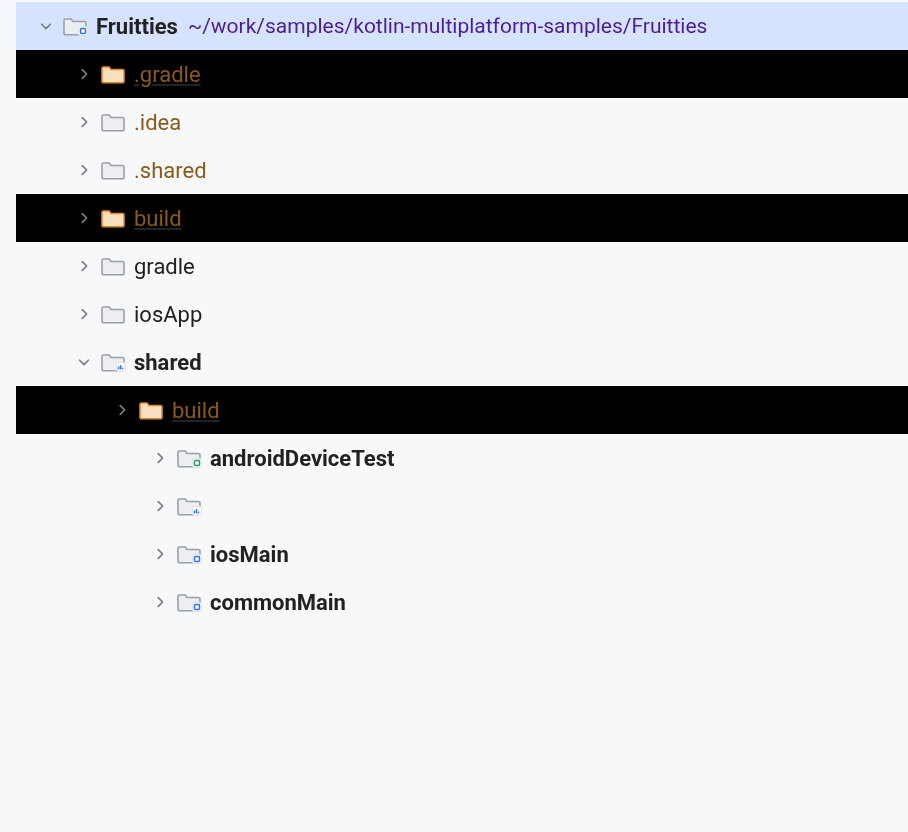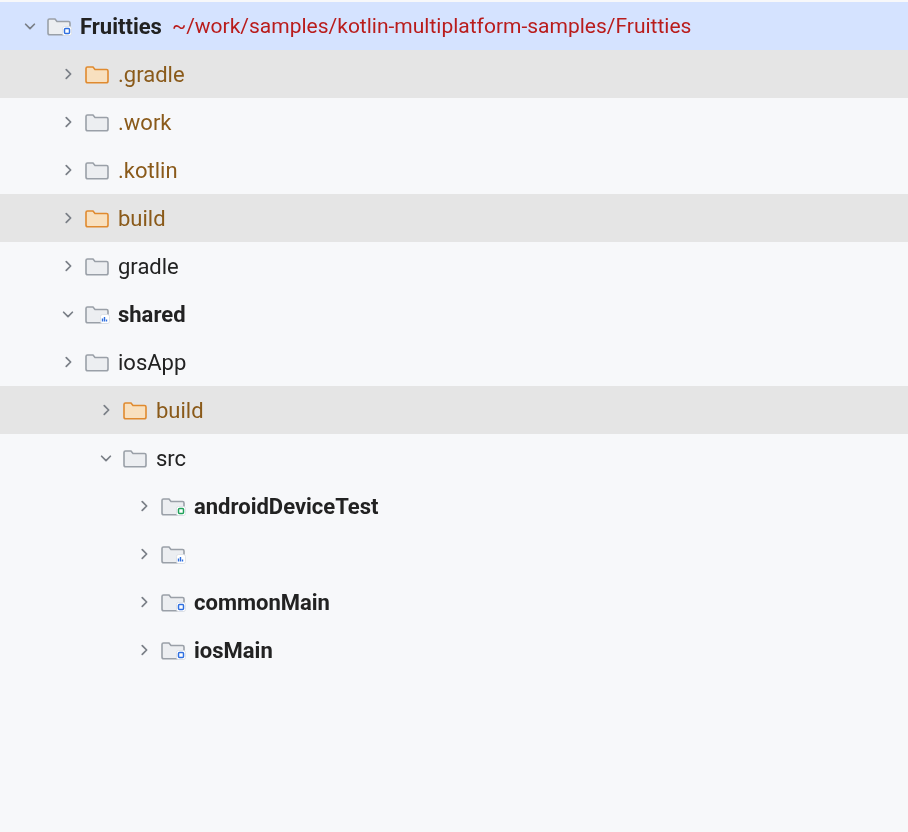--- a/index.html
+++ b/index.html
@@ -7,30 +7,30 @@
     margin: 0;
     padding: 0;
     width: 908px;
     height: 832px;
     font-family: -apple-system, BlinkMacSystemFont, "Segoe UI", Roboto, sans-serif;
     font-size: 22px;
     background: #f7f8fa;
     color: #222;
     overflow: hidden;
   }
-  .tree { padding-top: 2px; }
+  .tree { padding-top: 2px; padding-left: 16px; }
   .row {
     display: flex;
     align-items: center;
     height: 48px;
     padding-right: 8px;
     white-space: nowrap;
   }
   .row.selected { background: #d5e3ff; }
-  .row.excluded { background: #e5e5e5; }
+  .row.excluded { background: #000000; text-decoration: underline; }
   .indent { flex: 0 0 auto; }
   .chevron {
     width: 28px;
     display: flex;
     align-items: center;
     justify-content: center;
     color: #7a7f87;
     flex: 0 0 auto;
   }
   .chevron svg { width: 14px; height: 14px; }
@@ -40,21 +40,21 @@
     align-items: center;
     justify-content: center;
     flex: 0 0 auto;
     margin-right: 6px;
   }
   .icon svg { width: 26px; height: 22px; }
   .label { font-weight: 400; }
   .label.bold { font-weight: 700; }
   .label.brown { color: #8a5a1a; }
   .pathnote {
-    color: #b91c1c;
+    color: #4c1d95;
     margin-left: 10px;
     font-weight: 400;
     font-size: 21px;
   }
 </style>
 </head>
 <body>
 
 <div class="tree" id="tree">
     <div class="row selected">
@@ -93,35 +93,35 @@
       <span class="chevron">
         <svg viewBox="0 0 16 16" fill="none" stroke="currentColor" stroke-width="2" stroke-linecap="round" stroke-linejoin="round">
           <polyline points="6,3 11,8 6,13"></polyline>
         </svg>
       </span>
       <span class="icon">
         <svg viewBox="0 0 26 22">
           <path d="M2 5.5 C2 4.7 2.7 4 3.5 4 L9 4 L11 6.5 L22.5 6.5 C23.3 6.5 24 7.2 24 8 L24 18 C24 19 23.2 19.8 22.2 19.8 L3.8 19.8 C2.8 19.8 2 19 2 18 Z" fill="#eceef1" stroke="#9aa0a8" stroke-width="1.6"></path>
         </svg>
       </span>
-      <span class="label brown">.work</span>
-    </div>
-    <div class="row">
-      <span class="indent" style="width: 54px;"></span>
-      <span class="chevron">
-        <svg viewBox="0 0 16 16" fill="none" stroke="currentColor" stroke-width="2" stroke-linecap="round" stroke-linejoin="round">
-          <polyline points="6,3 11,8 6,13"></polyline>
-        </svg>
-      </span>
-      <span class="icon">
-        <svg viewBox="0 0 26 22">
-          <path d="M2 5.5 C2 4.7 2.7 4 3.5 4 L9 4 L11 6.5 L22.5 6.5 C23.3 6.5 24 7.2 24 8 L24 18 C24 19 23.2 19.8 22.2 19.8 L3.8 19.8 C2.8 19.8 2 19 2 18 Z" fill="#eceef1" stroke="#9aa0a8" stroke-width="1.6"></path>
-        </svg>
-      </span>
-      <span class="label brown">.kotlin</span>
+      <span class="label brown">.idea</span>
+    </div>
+    <div class="row">
+      <span class="indent" style="width: 54px;"></span>
+      <span class="chevron">
+        <svg viewBox="0 0 16 16" fill="none" stroke="currentColor" stroke-width="2" stroke-linecap="round" stroke-linejoin="round">
+          <polyline points="6,3 11,8 6,13"></polyline>
+        </svg>
+      </span>
+      <span class="icon">
+        <svg viewBox="0 0 26 22">
+          <path d="M2 5.5 C2 4.7 2.7 4 3.5 4 L9 4 L11 6.5 L22.5 6.5 C23.3 6.5 24 7.2 24 8 L24 18 C24 19 23.2 19.8 22.2 19.8 L3.8 19.8 C2.8 19.8 2 19 2 18 Z" fill="#eceef1" stroke="#9aa0a8" stroke-width="1.6"></path>
+        </svg>
+      </span>
+      <span class="label brown">.shared</span>
     </div>
     <div class="row excluded">
       <span class="indent" style="width: 54px;"></span>
       <span class="chevron">
         <svg viewBox="0 0 16 16" fill="none" stroke="currentColor" stroke-width="2" stroke-linecap="round" stroke-linejoin="round">
           <polyline points="6,3 11,8 6,13"></polyline>
         </svg>
       </span>
       <span class="icon">
         <svg viewBox="0 0 26 22">
@@ -136,20 +136,34 @@
         <svg viewBox="0 0 16 16" fill="none" stroke="currentColor" stroke-width="2" stroke-linecap="round" stroke-linejoin="round">
           <polyline points="6,3 11,8 6,13"></polyline>
         </svg>
       </span>
       <span class="icon">
         <svg viewBox="0 0 26 22">
           <path d="M2 5.5 C2 4.7 2.7 4 3.5 4 L9 4 L11 6.5 L22.5 6.5 C23.3 6.5 24 7.2 24 8 L24 18 C24 19 23.2 19.8 22.2 19.8 L3.8 19.8 C2.8 19.8 2 19 2 18 Z" fill="#eceef1" stroke="#9aa0a8" stroke-width="1.6"></path>
         </svg>
       </span>
       <span class="label">gradle</span>
+    </div>
+    <div class="row">
+      <span class="indent" style="width: 54px;"></span>
+      <span class="chevron">
+        <svg viewBox="0 0 16 16" fill="none" stroke="currentColor" stroke-width="2" stroke-linecap="round" stroke-linejoin="round">
+          <polyline points="6,3 11,8 6,13"></polyline>
+        </svg>
+      </span>
+      <span class="icon">
+        <svg viewBox="0 0 26 22">
+          <path d="M2 5.5 C2 4.7 2.7 4 3.5 4 L9 4 L11 6.5 L22.5 6.5 C23.3 6.5 24 7.2 24 8 L24 18 C24 19 23.2 19.8 22.2 19.8 L3.8 19.8 C2.8 19.8 2 19 2 18 Z" fill="#eceef1" stroke="#9aa0a8" stroke-width="1.6"></path>
+        </svg>
+      </span>
+      <span class="label">iosApp</span>
     </div>
     <div class="row">
       <span class="indent" style="width: 54px;"></span>
       <span class="chevron">
         <svg viewBox="0 0 16 16" fill="none" stroke="currentColor" stroke-width="2" stroke-linecap="round" stroke-linejoin="round">
           <polyline points="3,6 8,11 13,6"></polyline>
         </svg>
       </span>
       <span class="icon">
         <svg viewBox="0 0 26 22">
@@ -157,61 +171,33 @@
           <rect x="16.5" y="11.5" width="9" height="9" rx="2" fill="#fff" stroke="#d9dde3" stroke-width="0.8"></rect>
           <g stroke="#2f6fe0" stroke-width="1.4">
             <line x1="18.5" y1="18.5" x2="18.5" y2="15.5"></line>
             <line x1="20.5" y1="18.5" x2="20.5" y2="14"></line>
             <line x1="22.5" y1="18.5" x2="22.5" y2="16.5"></line>
           </g>
         </svg>
       </span>
       <span class="label bold">shared</span>
     </div>
-    <div class="row">
-      <span class="indent" style="width: 54px;"></span>
-      <span class="chevron">
-        <svg viewBox="0 0 16 16" fill="none" stroke="currentColor" stroke-width="2" stroke-linecap="round" stroke-linejoin="round">
-          <polyline points="6,3 11,8 6,13"></polyline>
-        </svg>
-      </span>
-      <span class="icon">
-        <svg viewBox="0 0 26 22">
-          <path d="M2 5.5 C2 4.7 2.7 4 3.5 4 L9 4 L11 6.5 L22.5 6.5 C23.3 6.5 24 7.2 24 8 L24 18 C24 19 23.2 19.8 22.2 19.8 L3.8 19.8 C2.8 19.8 2 19 2 18 Z" fill="#eceef1" stroke="#9aa0a8" stroke-width="1.6"></path>
-        </svg>
-      </span>
-      <span class="label">iosApp</span>
-    </div>
     <div class="row excluded">
       <span class="indent" style="width: 92px;"></span>
       <span class="chevron">
         <svg viewBox="0 0 16 16" fill="none" stroke="currentColor" stroke-width="2" stroke-linecap="round" stroke-linejoin="round">
           <polyline points="6,3 11,8 6,13"></polyline>
         </svg>
       </span>
       <span class="icon">
         <svg viewBox="0 0 26 22">
           <path d="M2 5.5 C2 4.7 2.7 4 3.5 4 L9 4 L11 6.5 L22.5 6.5 C23.3 6.5 24 7.2 24 8 L24 18 C24 19 23.2 19.8 22.2 19.8 L3.8 19.8 C2.8 19.8 2 19 2 18 Z" fill="#f8e0bf" stroke="#e08a2f" stroke-width="1.6"></path>
         </svg>
       </span>
       <span class="label brown">build</span>
-    </div>
-    <div class="row">
-      <span class="indent" style="width: 92px;"></span>
-      <span class="chevron">
-        <svg viewBox="0 0 16 16" fill="none" stroke="currentColor" stroke-width="2" stroke-linecap="round" stroke-linejoin="round">
-          <polyline points="3,6 8,11 13,6"></polyline>
-        </svg>
-      </span>
-      <span class="icon">
-        <svg viewBox="0 0 26 22">
-          <path d="M2 5.5 C2 4.7 2.7 4 3.5 4 L9 4 L11 6.5 L22.5 6.5 C23.3 6.5 24 7.2 24 8 L24 18 C24 19 23.2 19.8 22.2 19.8 L3.8 19.8 C2.8 19.8 2 19 2 18 Z" fill="#eceef1" stroke="#9aa0a8" stroke-width="1.6"></path>
-        </svg>
-      </span>
-      <span class="label">src</span>
     </div>
     <div class="row">
       <span class="indent" style="width: 130px;"></span>
       <span class="chevron">
         <svg viewBox="0 0 16 16" fill="none" stroke="currentColor" stroke-width="2" stroke-linecap="round" stroke-linejoin="round">
           <polyline points="6,3 11,8 6,13"></polyline>
         </svg>
       </span>
       <span class="icon">
         <svg viewBox="0 0 26 22">
@@ -248,31 +234,31 @@
           <polyline points="6,3 11,8 6,13"></polyline>
         </svg>
       </span>
       <span class="icon">
         <svg viewBox="0 0 26 22">
           <path d="M2 5.5 C2 4.7 2.7 4 3.5 4 L9 4 L11 6.5 L22.5 6.5 C23.3 6.5 24 7.2 24 8 L24 18 C24 19 23.2 19.8 22.2 19.8 L3.8 19.8 C2.8 19.8 2 19 2 18 Z" fill="#eceef1" stroke="#9aa0a8" stroke-width="1.6"></path>
           <rect x="16.5" y="11.5" width="9" height="9" rx="2" fill="#fff" stroke="#d9dde3" stroke-width="0.8"></rect>
           <rect x="18.5" y="13.5" width="5" height="5" rx="1" fill="none" stroke="#2f6fe0" stroke-width="1.5"></rect>
         </svg>
       </span>
+      <span class="label bold">iosMain</span>
+    </div>
+    <div class="row">
+      <span class="indent" style="width: 130px;"></span>
+      <span class="chevron">
+        <svg viewBox="0 0 16 16" fill="none" stroke="currentColor" stroke-width="2" stroke-linecap="round" stroke-linejoin="round">
+          <polyline points="6,3 11,8 6,13"></polyline>
+        </svg>
+      </span>
+      <span class="icon">
+        <svg viewBox="0 0 26 22">
+          <path d="M2 5.5 C2 4.7 2.7 4 3.5 4 L9 4 L11 6.5 L22.5 6.5 C23.3 6.5 24 7.2 24 8 L24 18 C24 19 23.2 19.8 22.2 19.8 L3.8 19.8 C2.8 19.8 2 19 2 18 Z" fill="#eceef1" stroke="#9aa0a8" stroke-width="1.6"></path>
+          <rect x="16.5" y="11.5" width="9" height="9" rx="2" fill="#fff" stroke="#d9dde3" stroke-width="0.8"></rect>
+          <rect x="18.5" y="13.5" width="5" height="5" rx="1" fill="none" stroke="#2f6fe0" stroke-width="1.5"></rect>
+        </svg>
+      </span>
       <span class="label bold">commonMain</span>
-    </div>
-    <div class="row">
-      <span class="indent" style="width: 130px;"></span>
-      <span class="chevron">
-        <svg viewBox="0 0 16 16" fill="none" stroke="currentColor" stroke-width="2" stroke-linecap="round" stroke-linejoin="round">
-          <polyline points="6,3 11,8 6,13"></polyline>
-        </svg>
-      </span>
-      <span class="icon">
-        <svg viewBox="0 0 26 22">
-          <path d="M2 5.5 C2 4.7 2.7 4 3.5 4 L9 4 L11 6.5 L22.5 6.5 C23.3 6.5 24 7.2 24 8 L24 18 C24 19 23.2 19.8 22.2 19.8 L3.8 19.8 C2.8 19.8 2 19 2 18 Z" fill="#eceef1" stroke="#9aa0a8" stroke-width="1.6"></path>
-          <rect x="16.5" y="11.5" width="9" height="9" rx="2" fill="#fff" stroke="#d9dde3" stroke-width="0.8"></rect>
-          <rect x="18.5" y="13.5" width="5" height="5" rx="1" fill="none" stroke="#2f6fe0" stroke-width="1.5"></rect>
-        </svg>
-      </span>
-      <span class="label bold">iosMain</span>
     </div>
   </div>
 
 </body></html>

